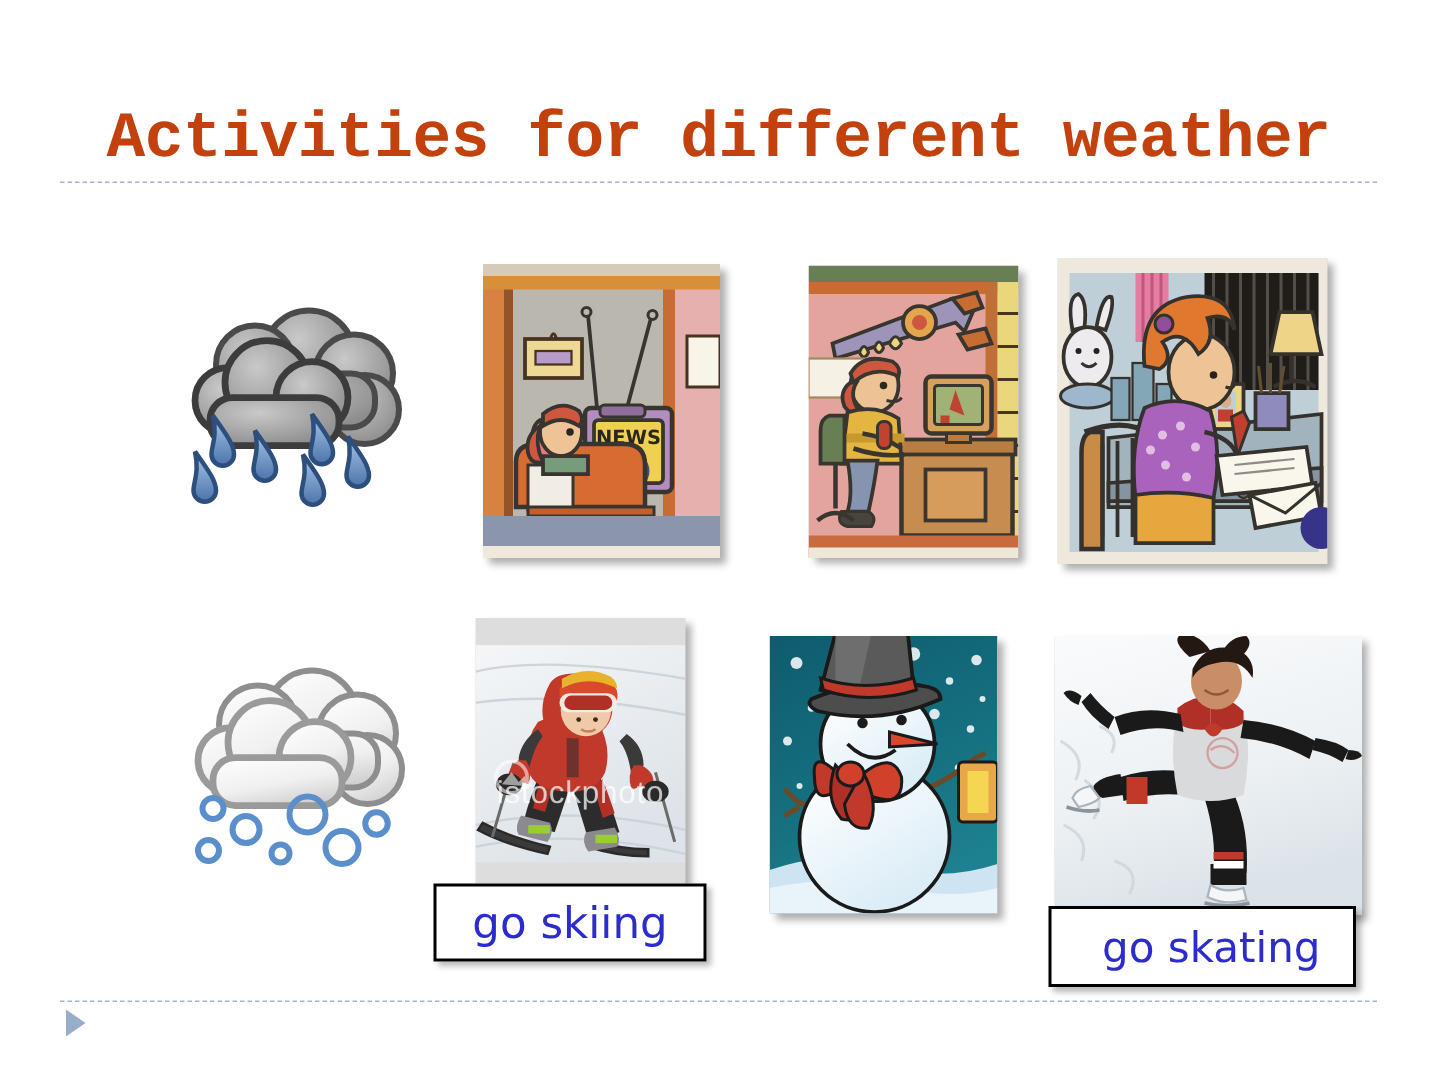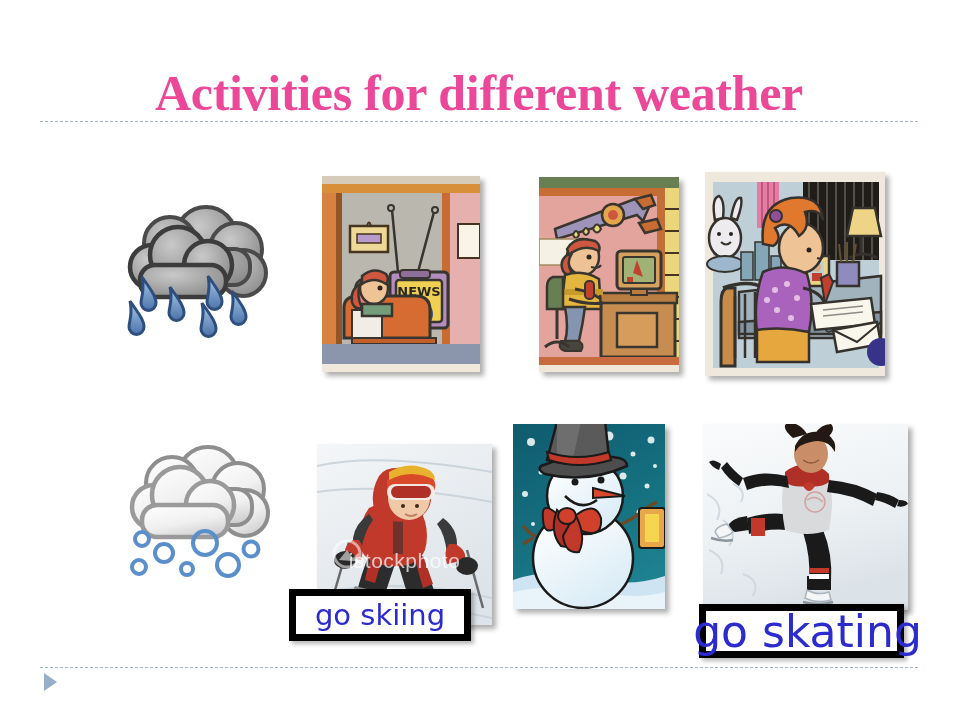--- a/index.html
+++ b/index.html
@@ -15,25 +15,25 @@
     width: 960px; height: 720px;
     background: #ffffff;
   }
 
   
   #slide-title {
     position: absolute;
     left: 40px; top: 68px;
     width: 878px;
     text-align: center;
-    font-family: Liberation Serif, serif;
+    font-family: Liberation Mono, monospace;
     font-weight: bold;
-    font-size: 50px;
+    font-size: 43px;
     line-height: 50px;
-    color: #ec4899;
+    color: #c2410c;
     letter-spacing: -0.3px;
     white-space: nowrap;
   }
   .rule {
     position: absolute;
     left: 40px;
     width: 878px;
     height: 0;
     border-top: 1.5px dashed #9FB6CE;
   }
@@ -61,40 +61,40 @@
     overflow: hidden;
     background: #ddd;
     box-shadow: 4px 4px 5px rgba(0,0,0,0.32);
   }
   .photo svg { display: block; width: 100%; height: 100%; }
 
   #photo-tv      { left: 322px; top: 176px; width: 158px; height: 196px; text-align: right; }
   #photo-games   { left: 539px; top: 177px; width: 140px; height: 195px; }
   #photo-letter  { left: 705px; top: 172px; width: 180px; height: 204px; }
 
-  #photo-ski     { left: 317px; top: 444px; width: 175px; height: 181px; }
+  #photo-ski     { left: 317px; top: 412px; width: 140px; height: 181px; }
   #photo-snowman { left: 513px; top: 424px; width: 152px; height: 185px; }
   #photo-skate   { left: 703px; top: 424px; width: 205px; height: 186px; }
 
   
   .caption {
     position: absolute;
     background: #ffffff;
-    border: 7px solid #000000;
+    border: 2px solid #000000;
     display: flex;
     align-items: center;
     justify-content: center;
     font-family: "DejaVu Sans", sans-serif;
     font-size: 30px;
     color: #2B2BCE;
     white-space: nowrap;
     box-shadow: 3px 3px 4px rgba(0,0,0,0.28);
   }
   #caption-ski   { left: 289px; top: 589px; width: 182px; height: 52px; font-size: 29px; }
-  #caption-skate { left: 699px; top: 604px; width: 205px; height: 54px; font-size: 44px; padding-left: 12px; }
+  #caption-skate { left: 699px; top: 604px; width: 205px; height: 54px; font-size: 28px; padding-left: 12px; }
 
   
   .watermark {
     position: absolute;
     left: 0; top: 58%;
     width: 100%;
     text-align: center;
     color: rgba(255,255,255,0.72);
     font-size: 21px;
     font-family: "Liberation Sans", sans-serif;

